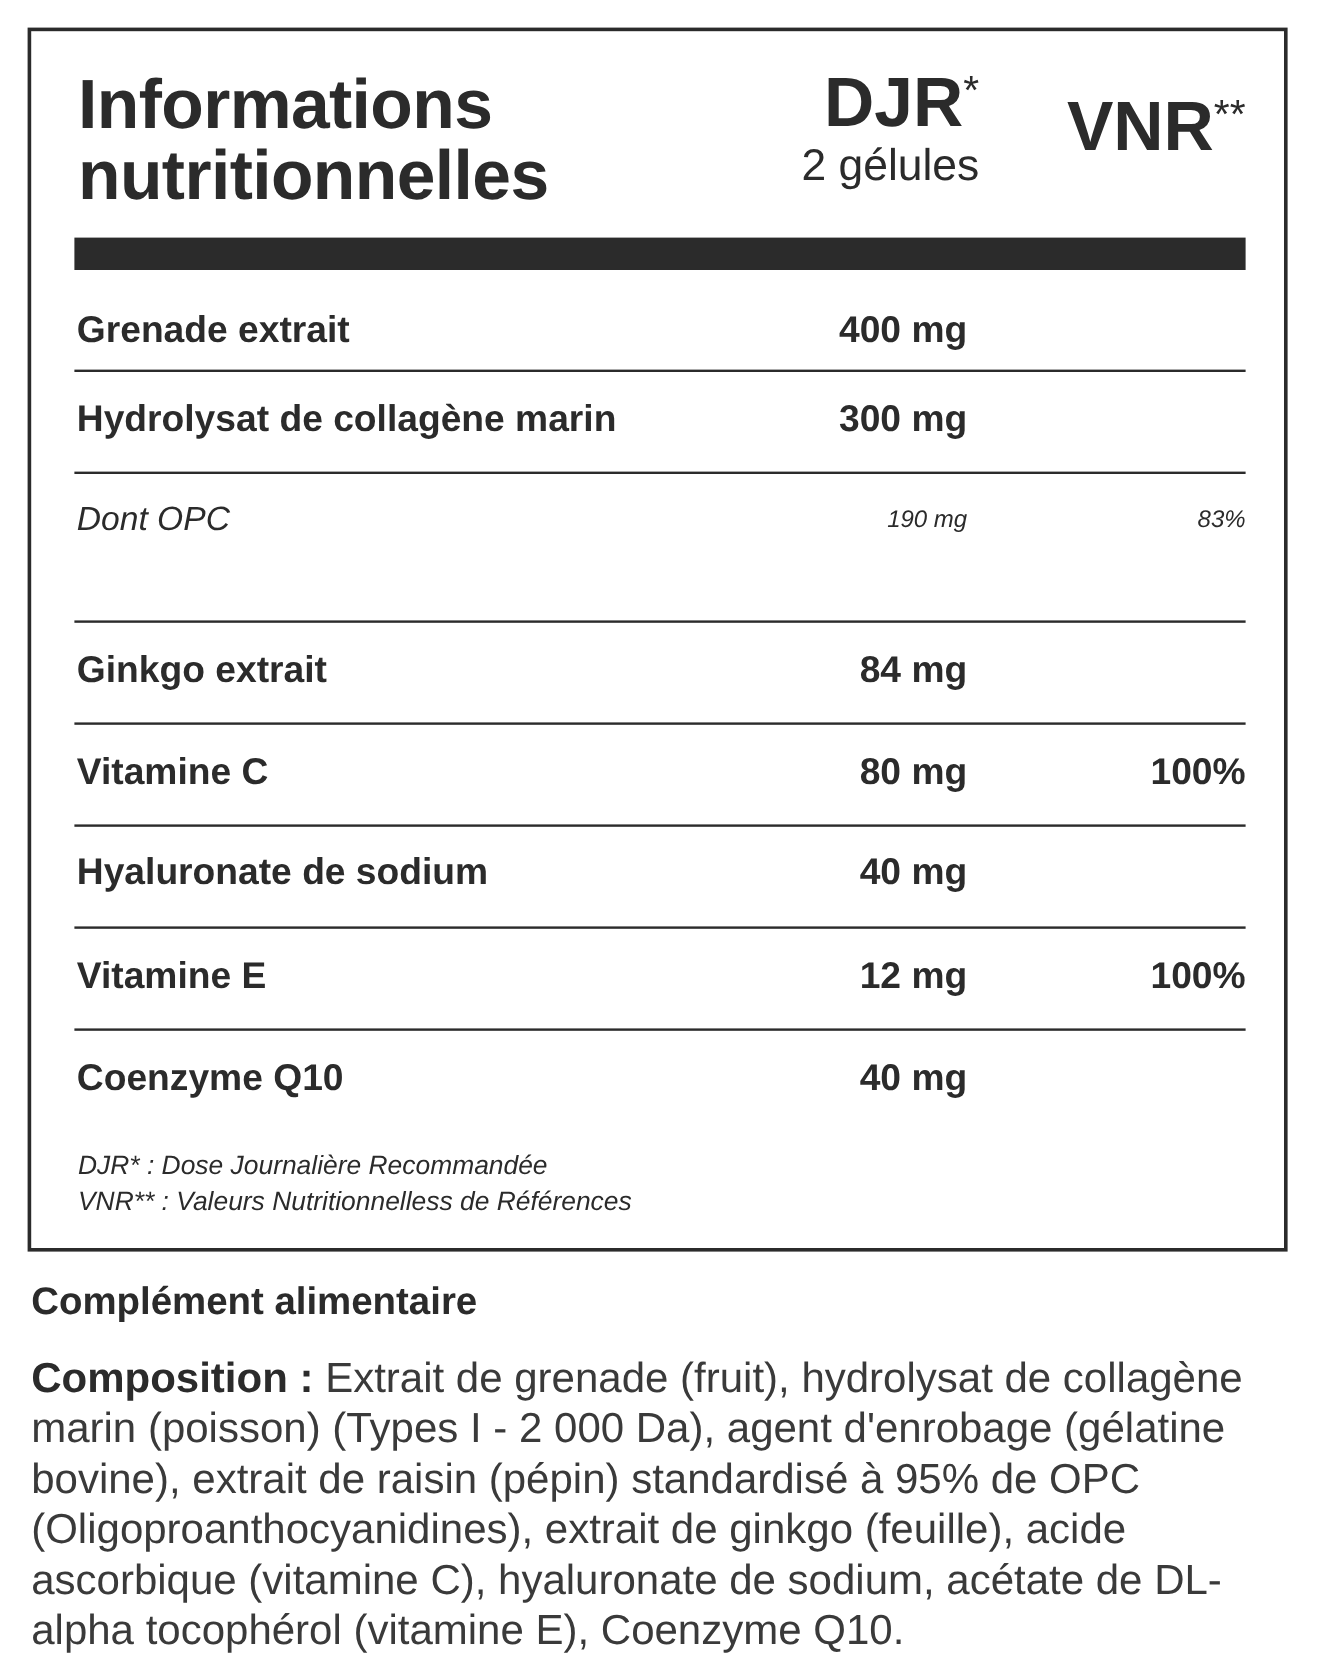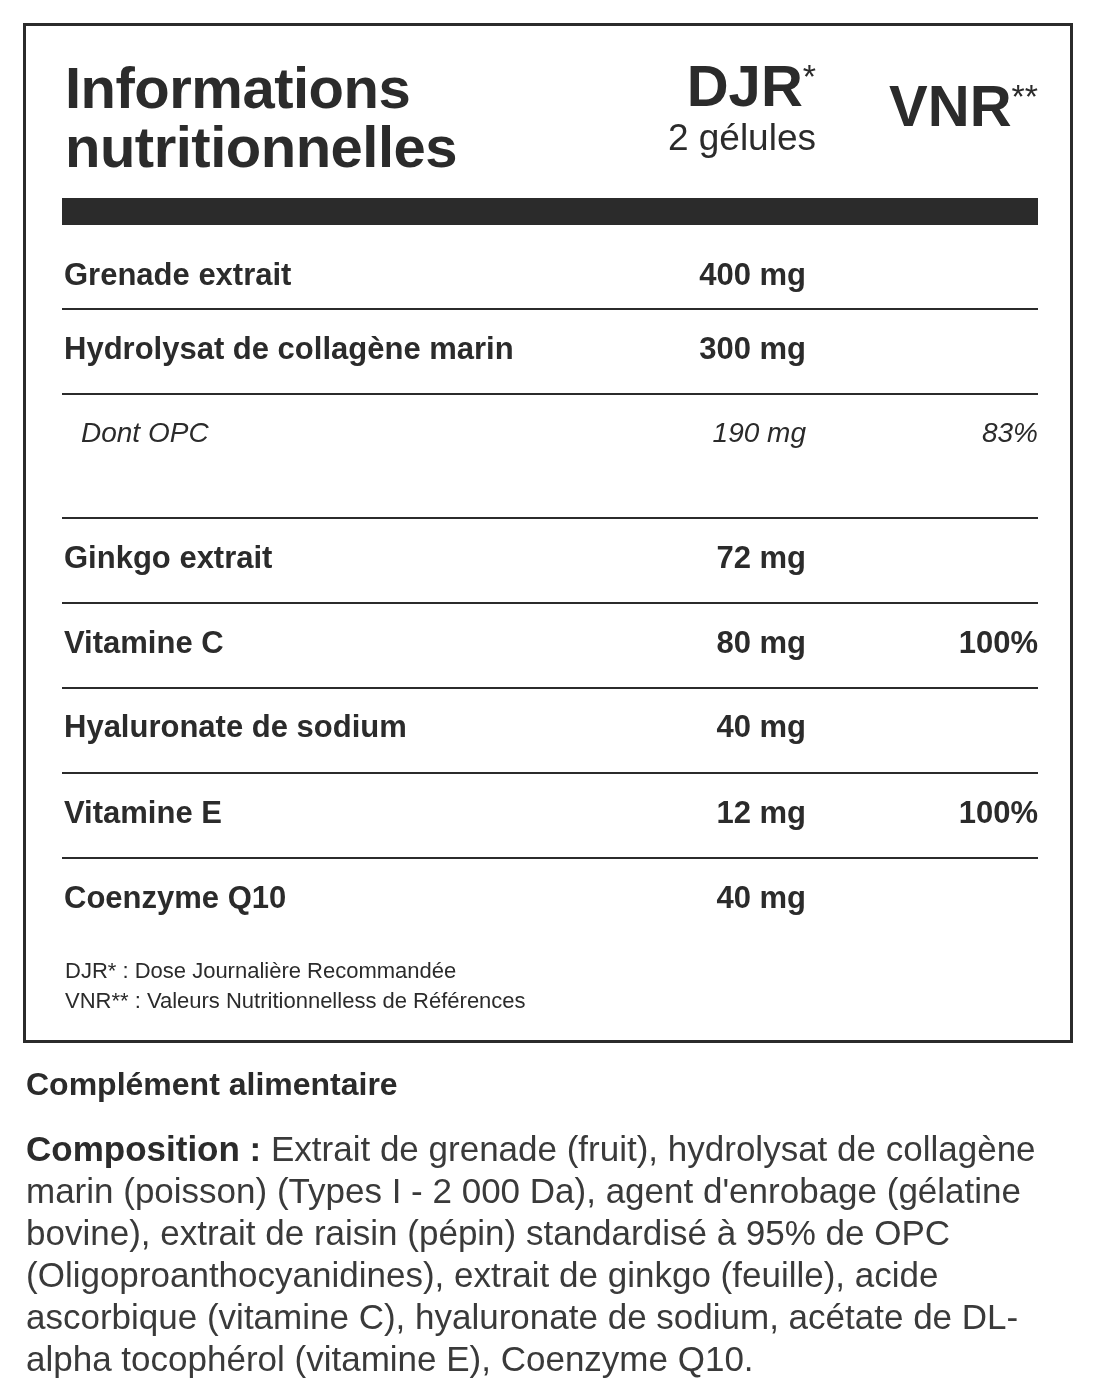--- a/index.html
+++ b/index.html
@@ -13,24 +13,24 @@
   .col-vnr { position: absolute; left: 830px; top: 30px; width: 182px; text-align: right; font-weight: bold; font-size: 58px; line-height: 60px; margin-top: 20px; }
   .col-vnr .sup { font-weight: normal; font-size: 34px; vertical-align: top; line-height: 40px; }
   .thick-bar { position: absolute; left: 36px; top: 172px; width: 976px; height: 27px; background: #2b2b2b; }
   .rows { position: absolute; left: 36px; top: 199px; width: 976px; }
   .row { position: relative; border-bottom: 2px solid #2b2b2b; box-sizing: border-box; }
   .row.last { border-bottom: none; }
   .line { position: relative; height: 46px; }
   .name { position: absolute; left: 2px; font-weight: bold; font-size: 31px; line-height: 40px; }
   .amount { position: absolute; right: 232px; font-weight: bold; font-size: 31px; line-height: 40px; }
   .vnr { position: absolute; right: 0; font-weight: bold; font-size: 31px; line-height: 40px; text-align: right; }
-  .subline .name, .subline .amount, .subline .vnr { font-weight: normal; font-style: italic; margin-left: 17px; }
+  .subline .name, .subline .amount, .subline .vnr { font-weight: normal; font-style: italic; }
   .subline .name { font-size: 28px; }
-  .subline .amount, .subline .vnr { font-size: 28px; }
-  .footnotes { position: absolute; left: 39px; top: 930px; font-size: 22px; line-height: 30px; color: #2b2b2b; }
+  .subline .amount, .subline .vnr { font-size: 20px; }
+  .footnotes { position: absolute; left: 39px; top: 930px; font-style: italic; font-size: 22px; line-height: 30px; color: #2b2b2b; }
   .section-title { position: absolute; left: 26px; top: 1062px; font-weight: bold; font-size: 32px; line-height: 44px; color: #2b2b2b; }
   .composition { position: absolute; left: 26px; top: 1128px; width: 1060px; font-size: 35px; line-height: 42px; color: #3a3a3a; }
   .composition .label { font-weight: bold; color: #2b2b2b; }
 </style>
 </head>
 <body>
 
 <div class="panel">
   <div class="title">
     <div>Informations</div>
@@ -66,21 +66,21 @@
     <div class="row" style="height:124px">
       <div class="line subline" style="top:18px">
         <span class="name">Dont OPC</span>
         <span class="amount">190 mg</span>
         <span class="vnr">83%</span>
       </div>
     </div>
     <div class="row" style="height:85px">
       <div class="line" style="top:19px">
         <span class="name">Ginkgo extrait</span>
-        <span class="amount">72 mg</span>
+        <span class="amount">84 mg</span>
         <span class="vnr"></span>
       </div>
     </div>
     <div class="row" style="height:85px">
       <div class="line" style="top:19px">
         <span class="name">Vitamine C</span>
         <span class="amount">80 mg</span>
         <span class="vnr">100%</span>
       </div>
     </div>

